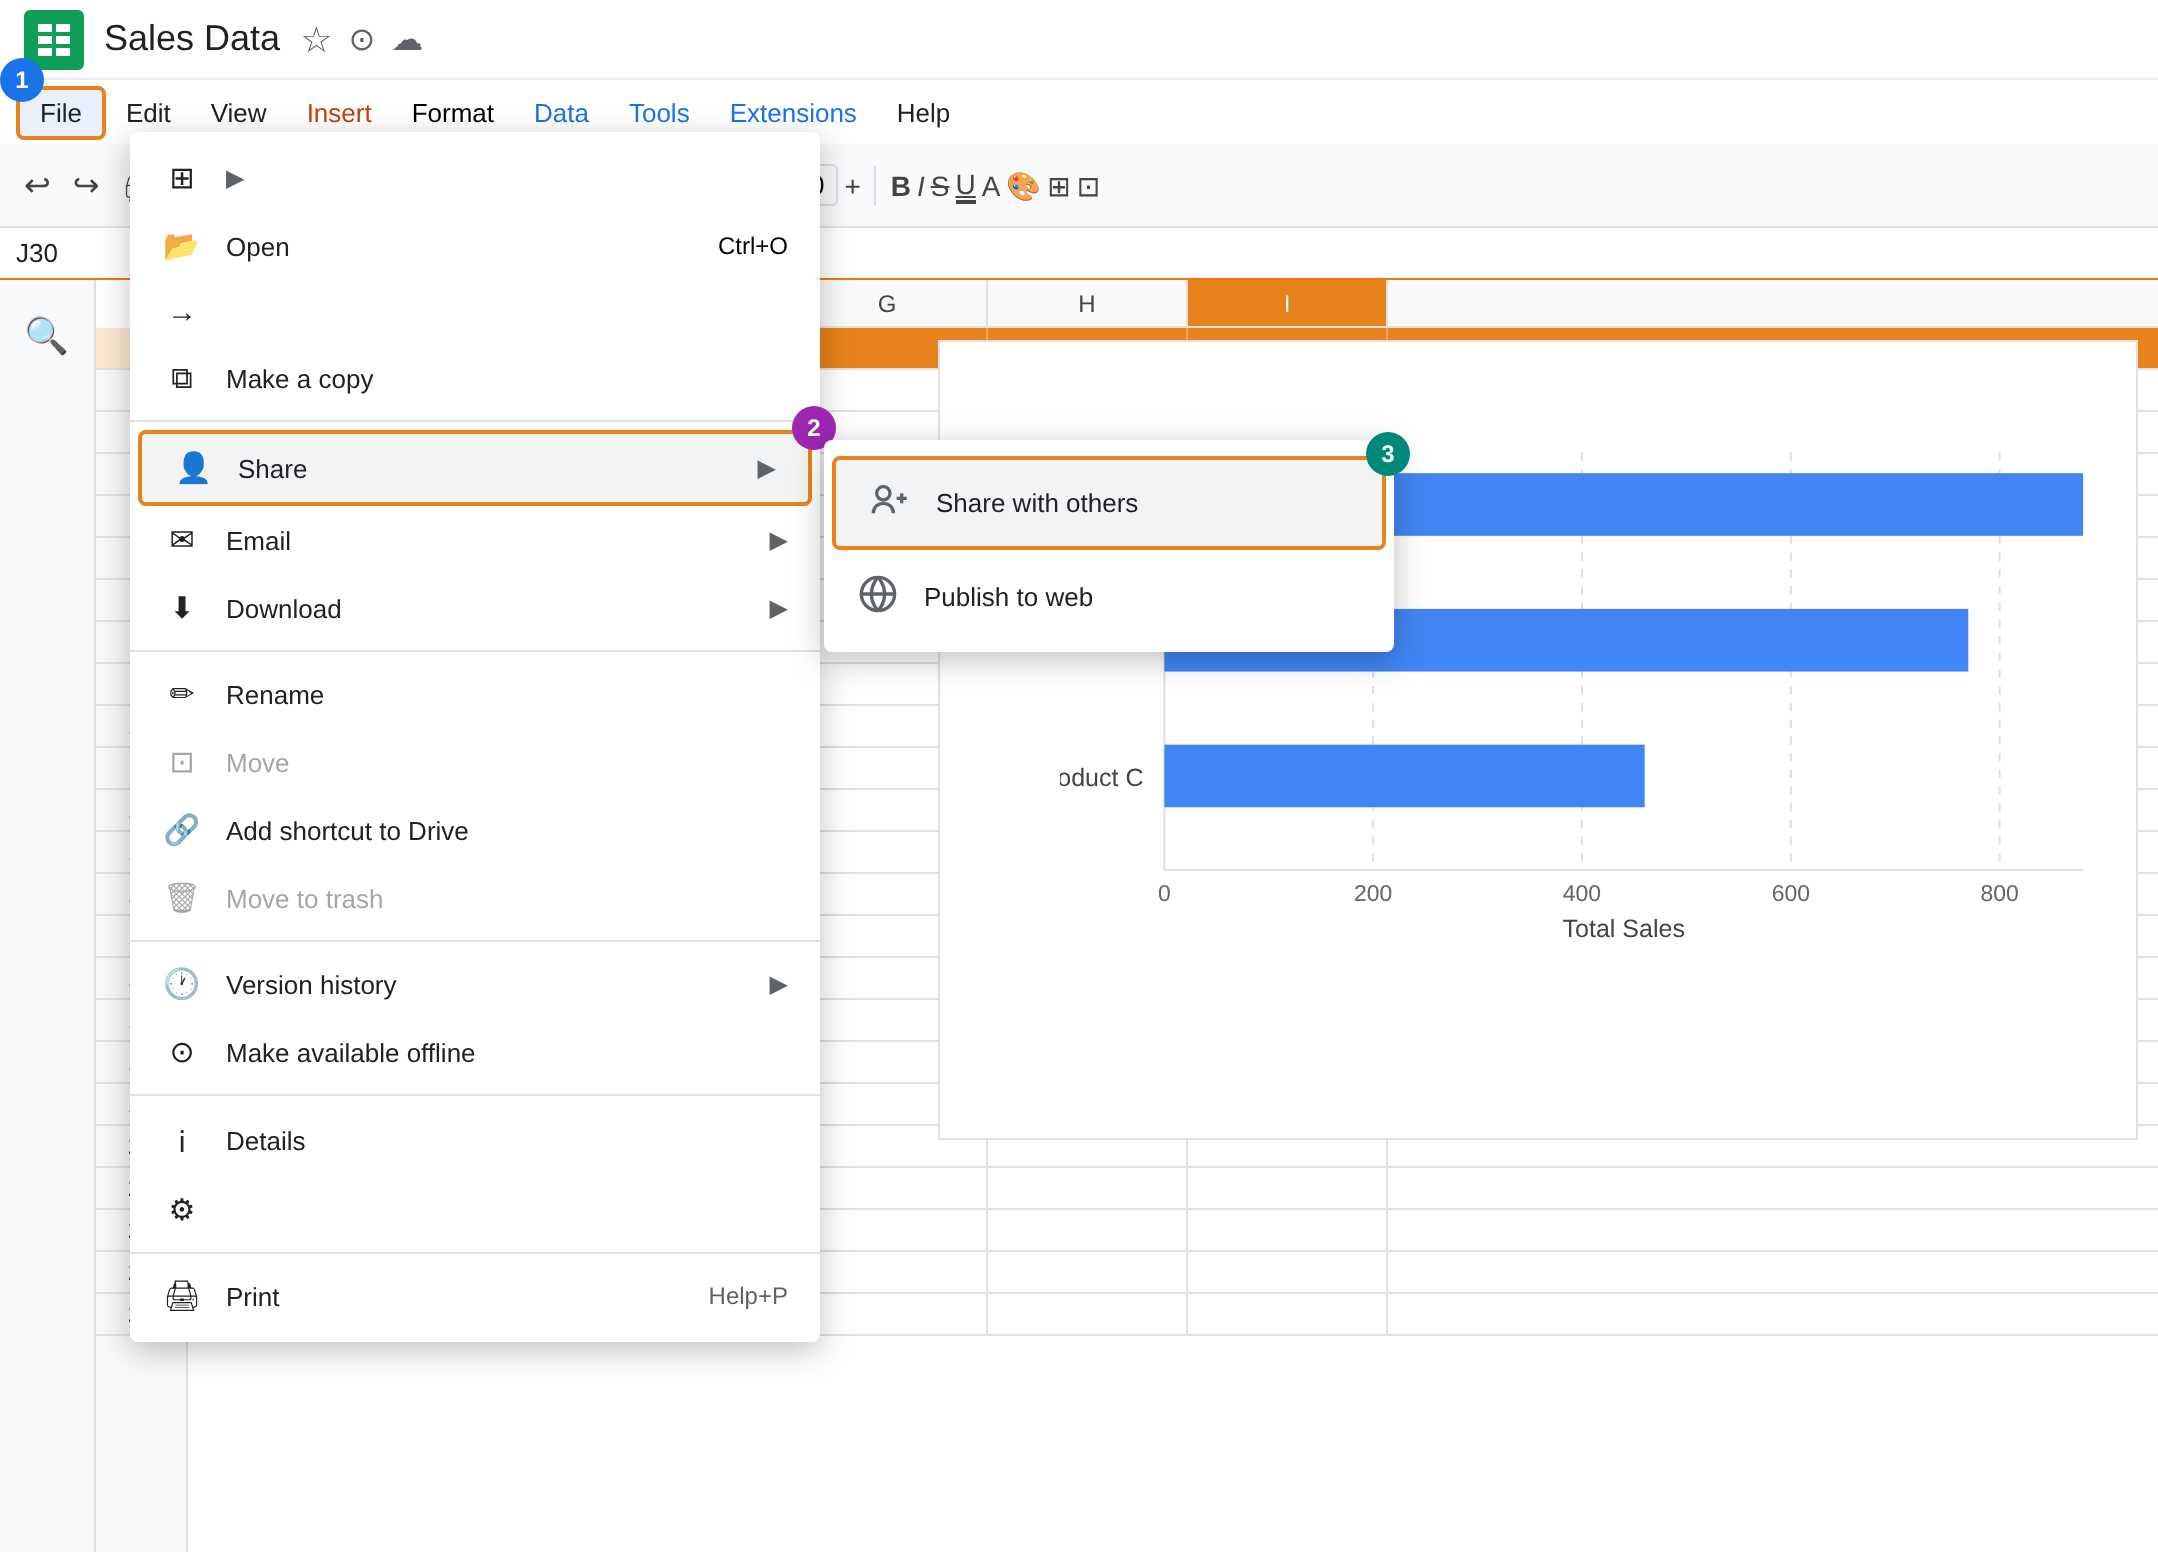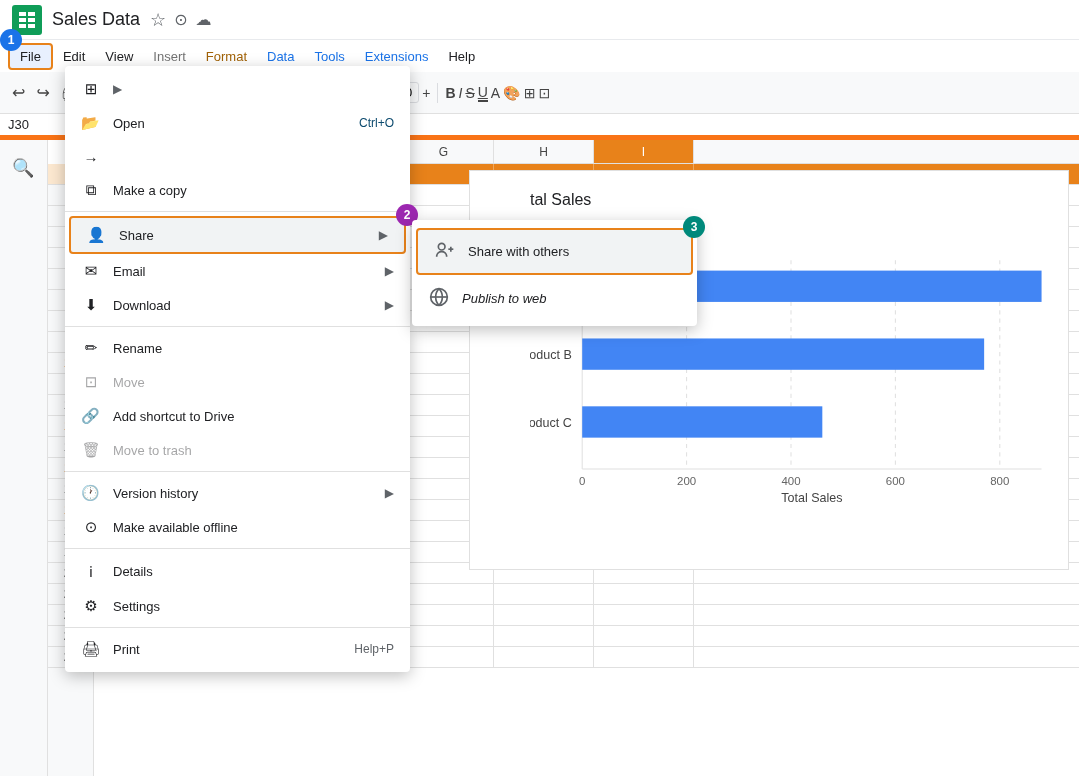--- a/index.html
+++ b/index.html
@@ -27,22 +27,22 @@
   </div>
 </div>
 
 <div style="display:flex;align-items:center;padding:2px 8px;height:32px;background:#fff;">
   <div style="padding:4px 10px;font-size:13px;color:#202124;cursor:pointer;background:#e8f0fe;border:2px solid #e8821a;border-radius:4px;position:relative;">
     <span>File</span>
     <div style="position:absolute;top:-16px;left:-10px;width:22px;height:22px;background:#1a73e8;border-radius:50%;display:flex;align-items:center;justify-content:center;color:white;font-size:12px;font-weight:bold;">1</div>
   </div>
   <div style="padding:4px 10px;font-size:13px;color:#202124;cursor:pointer;border-radius:4px;">Edit</div>
   <div style="padding:4px 10px;font-size:13px;color:#202124;cursor:pointer;border-radius:4px;">View</div>
-  <div style="padding:4px 10px;font-size:13px;color:#737373;cursor:pointer;border-radius:4px;">Insert</div>
-  <div style="padding:4px 10px;font-size:13px;color:#a16207;cursor:pointer;border-radius:4px;">Format</div>
+  <div style="padding:4px 10px;font-size:13px;color:#c2410c;cursor:pointer;border-radius:4px;">Insert</div>
+  <div style="padding:4px 10px;font-size:13px;color:#000000;cursor:pointer;border-radius:4px;">Format</div>
   <div style="padding:4px 10px;font-size:13px;color:#1a73e8;cursor:pointer;border-radius:4px;">Data</div>
   <div style="padding:4px 10px;font-size:13px;color:#1a73e8;cursor:pointer;border-radius:4px;">Tools</div>
   <div style="padding:4px 10px;font-size:13px;color:#1a73e8;cursor:pointer;border-radius:4px;">Extensions</div>
   <div style="padding:4px 10px;font-size:13px;color:#202124;cursor:pointer;border-radius:4px;">Help</div>
 </div>
 
 <div style="display:flex;align-items:center;padding:4px 8px;height:42px;background:#f8f9fa;border-bottom:1px solid #e0e0e0;gap:3px;overflow:hidden;">
   <button style="border:none;background:transparent;cursor:pointer;padding:4px;border-radius:3px;font-size:16px;color:#444;">↩</button>
   <button style="border:none;background:transparent;cursor:pointer;padding:4px;border-radius:3px;font-size:16px;color:#444;">↪</button>
   <button style="border:none;background:transparent;cursor:pointer;padding:4px;border-radius:3px;font-size:16px;color:#444;">🖨</button>
@@ -65,21 +65,21 @@
   <button style="border:none;background:transparent;cursor:pointer;font-weight:bold;font-size:14px;color:#444;">B</button>
   <button style="border:none;background:transparent;cursor:pointer;font-style:italic;font-size:14px;color:#444;">I</button>
   <button style="border:none;background:transparent;cursor:pointer;font-size:14px;color:#444;text-decoration:line-through;">S</button>
   <button style="border:none;background:transparent;cursor:pointer;font-size:14px;color:#444;text-decoration:underline;border-bottom:2px solid #444;">U</button>
   <button style="border:none;background:transparent;cursor:pointer;font-size:14px;color:#444;">A</button>
   <button style="border:none;background:transparent;cursor:pointer;font-size:14px;color:#444;">🎨</button>
   <button style="border:none;background:transparent;cursor:pointer;font-size:14px;color:#444;">⊞</button>
   <button style="border:none;background:transparent;cursor:pointer;font-size:14px;color:#444;">⊡</button>
 </div>
 
-<div style="display:flex;align-items:center;height:26px;border-bottom:5px solid #f97316;">
+<div style="display:flex;align-items:center;height:26px;border-bottom:1px solid #f97316;">
   <div style="width:80px;border-right:1px solid #e0e0e0;padding:3px 8px;font-size:13px;color:#202124;">J30</div>
 </div>
 
 <div style="display:flex;position:relative;height:calc(776px - 140px);">
 
   <div style="width:48px;background:#f8f9fa;border-right:1px solid #e0e0e0;display:flex;flex-direction:column;align-items:center;padding-top:12px;gap:10px;flex-shrink:0;">
     <div style="width:32px;height:32px;border-radius:50%;display:flex;align-items:center;justify-content:center;cursor:pointer;color:#5f6368;font-size:18px;">🔍</div>
   </div>
 
   <div style="position:relative;flex:1;overflow:hidden;">
@@ -316,23 +316,20 @@
               <div style="width: 100px; border-right: 1px solid rgb(224, 224, 224); flex-shrink: 0;"></div>
               <div style="width: 100px; border-right: 1px solid rgb(224, 224, 224); flex-shrink: 0;"></div>
               <div style="width: 100px; border-right: 1px solid rgb(224, 224, 224); flex-shrink: 0;"></div>
               <div style="width: 100px; border-right: 1px solid rgb(224, 224, 224); flex-shrink: 0;"></div>
             </div>
           </div>
       </div>
     </div>
 
     <div style="position:absolute;right:10px;top:30px;width:600px;height:400px;background:white;border:1px solid #e0e0e0;padding:20px 16px 40px 60px;">
-      <div style="font-size:16px;color:#202124;margin-bottom:16px;">
-        <span>tal Sales</span>
-      </div>
       <svg width="100%" height="300" viewBox="0 0 500 260">
 
         <line x1="50" y1="20" x2="50" y2="220" stroke="#e0e0e0" stroke-width="1"></line>
         <line x1="50" y1="220" x2="490" y2="220" stroke="#e0e0e0" stroke-width="1"></line>
         <line x1="150" y1="20" x2="150" y2="220" stroke="#e0e0e0" stroke-width="1" stroke-dasharray="4,4"></line>
         <line x1="250" y1="20" x2="250" y2="220" stroke="#e0e0e0" stroke-width="1" stroke-dasharray="4,4"></line>
         <line x1="350" y1="20" x2="350" y2="220" stroke="#e0e0e0" stroke-width="1" stroke-dasharray="4,4"></line>
         <line x1="450" y1="20" x2="450" y2="220" stroke="#e0e0e0" stroke-width="1" stroke-dasharray="4,4"></line>
 
         <rect x="50" y="160" width="230" height="30" fill="#4285f4"></rect>
@@ -358,21 +355,21 @@
 <div style="position:absolute;top:66px;left:65px;background:white;border-radius:4px;box-shadow:0 4px 16px rgba(0,0,0,0.25);width:345px;z-index:100;padding:6px 0;">
 
   <div style="display:flex;align-items:center;padding:8px 16px;cursor:pointer;gap:12px;color:#202124;">
     <span style="width:20px;text-align:center;font-size:15px;">⊞</span>
     <span style="color:#5f6368;font-size:12px;">▶</span>
   </div>
 
   <div style="display:flex;align-items:center;padding:8px 16px;cursor:pointer;gap:12px;color:#202124;">
     <span style="width:20px;text-align:center;font-size:15px;">📂</span>
     <span style="flex:1;font-size:13px;">Open</span>
-    <span style="color:#0c4a6e;font-size:12px;">Ctrl+O</span>
+    <span style="color:#000000;font-size:12px;">Ctrl+O</span>
   </div>
 
   <div style="display:flex;align-items:center;padding:8px 16px;cursor:pointer;gap:12px;color:#202124;">
     <span style="width:20px;text-align:center;font-size:15px;">→</span>
   </div>
 
   <div style="display:flex;align-items:center;padding:8px 16px;cursor:pointer;gap:12px;color:#202124;">
     <span style="width:20px;text-align:center;font-size:15px;">⧉</span>
     <span style="flex:1;font-size:13px;">Make a copy</span>
   </div>
@@ -436,21 +433,20 @@
 
   <div style="height:1px;background:#e0e0e0;margin:4px 0;"></div>
 
   <div style="display:flex;align-items:center;padding:8px 16px;cursor:pointer;gap:12px;color:#202124;">
     <span style="width:20px;text-align:center;font-size:15px;">ℹ</span>
     <span style="flex:1;font-size:13px;">Details</span>
   </div>
 
   <div style="display:flex;align-items:center;padding:8px 16px;cursor:pointer;gap:12px;color:#202124;">
     <span style="width:20px;text-align:center;font-size:15px;">⚙</span>
-    <span style="flex:1;font-size:13px;">Settings</span>
   </div>
 
   <div style="height:1px;background:#e0e0e0;margin:4px 0;"></div>
 
   <div style="display:flex;align-items:center;padding:8px 16px;cursor:pointer;gap:12px;color:#202124;">
     <span style="width:20px;text-align:center;font-size:15px;">🖨</span>
     <span style="flex:1;font-size:13px;">Print</span>
     <span style="color:#5f6368;font-size:12px;">Help+P</span>
   </div>
 </div>
@@ -473,15 +469,15 @@
 
   <div style="display:flex;align-items:center;padding:10px 16px;cursor:pointer;gap:12px;color:#202124;">
     <span style="width:22px;text-align:center;color:#5f6368;">
       <svg width="20" height="20" viewBox="0 0 24 24" fill="none" stroke="#5f6368" stroke-width="2">
         <circle cx="12" cy="12" r="10"></circle>
         <path d="M12 2c0 0-4 4-4 10s4 10 4 10"></path>
         <path d="M12 2c0 0 4 4 4 10s-4 10-4 10"></path>
         <line x1="2" y1="12" x2="22" y2="12"></line>
       </svg>
     </span>
-    <span style="flex:1;font-size:13px;font-style:italic;">Publish to web</span>
+    <span style="flex:1;font-size:13px;">Publish to web</span>
   </div>
 </div>
 
 </body></html>

